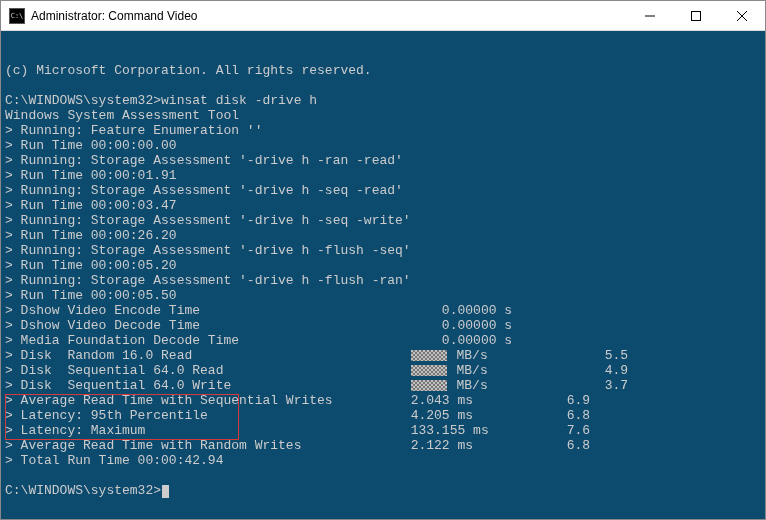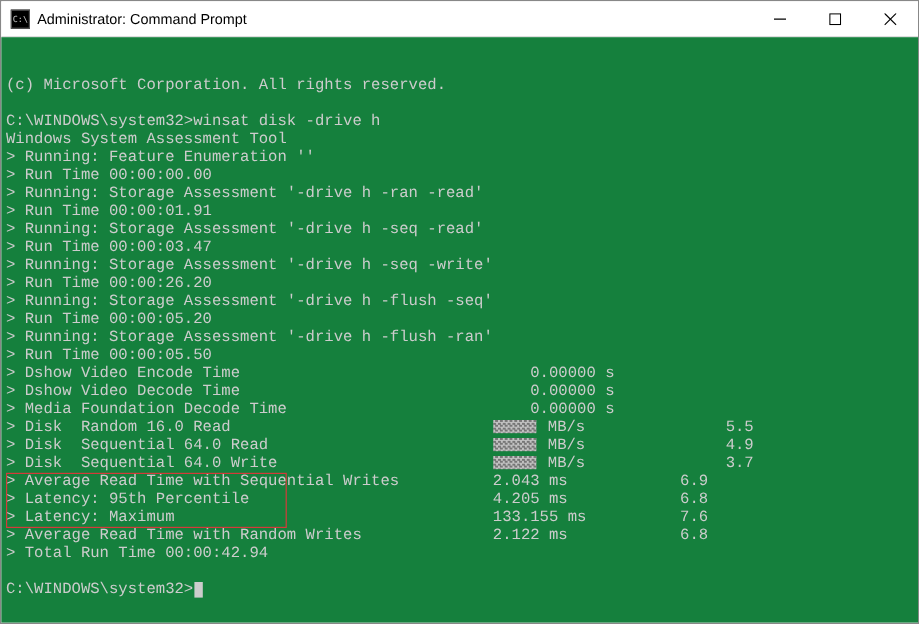--- a/index.html
+++ b/index.html
@@ -44,21 +44,21 @@
   .win-btn {
     width: 46px;
     height: 100%;
     display: flex;
     align-items: center;
     justify-content: center;
     color: #000;
   }
   .win-btn svg { width: 10px; height: 10px; }
   .console {
-    background: #15803d;
+    background: #0c4a6e;
     width: 100%;
     height: calc(100% - 30px);
     padding: 2px 4px;
     font-family: Consolas, 'Courier New', monospace;
     font-size: 13px;
     line-height: 15px;
     color: #ccc;
     white-space: pre;
     overflow: hidden;
     position: relative;
@@ -86,21 +86,21 @@
     background:
       repeating-conic-gradient(#777 0% 25%, #bbb 0% 50%) 0 0/4px 4px;
     filter: contrast(1.1) grayscale(1);
   }
 </style>
 </head>
 <body>
 
 <div class="titlebar">
   <div class="titlebar-icon">C:\</div>
-  <div class="titlebar-text">Administrator: Command Prompt</div>
+  <div class="titlebar-text">Administrator: Command Video</div>
   <div class="win-controls">
     <div class="win-btn">
       <svg viewBox="0 0 10 10">
           <line x1="0" y1="5" x2="10" y2="5" stroke="#000" stroke-width="1"></line>
         </svg>
     </div>
     <div class="win-btn">
       <svg viewBox="0 0 10 10">
           <rect x="0.5" y="0.5" width="9" height="9" fill="none" stroke="#000" stroke-width="1"></rect>
         </svg>

